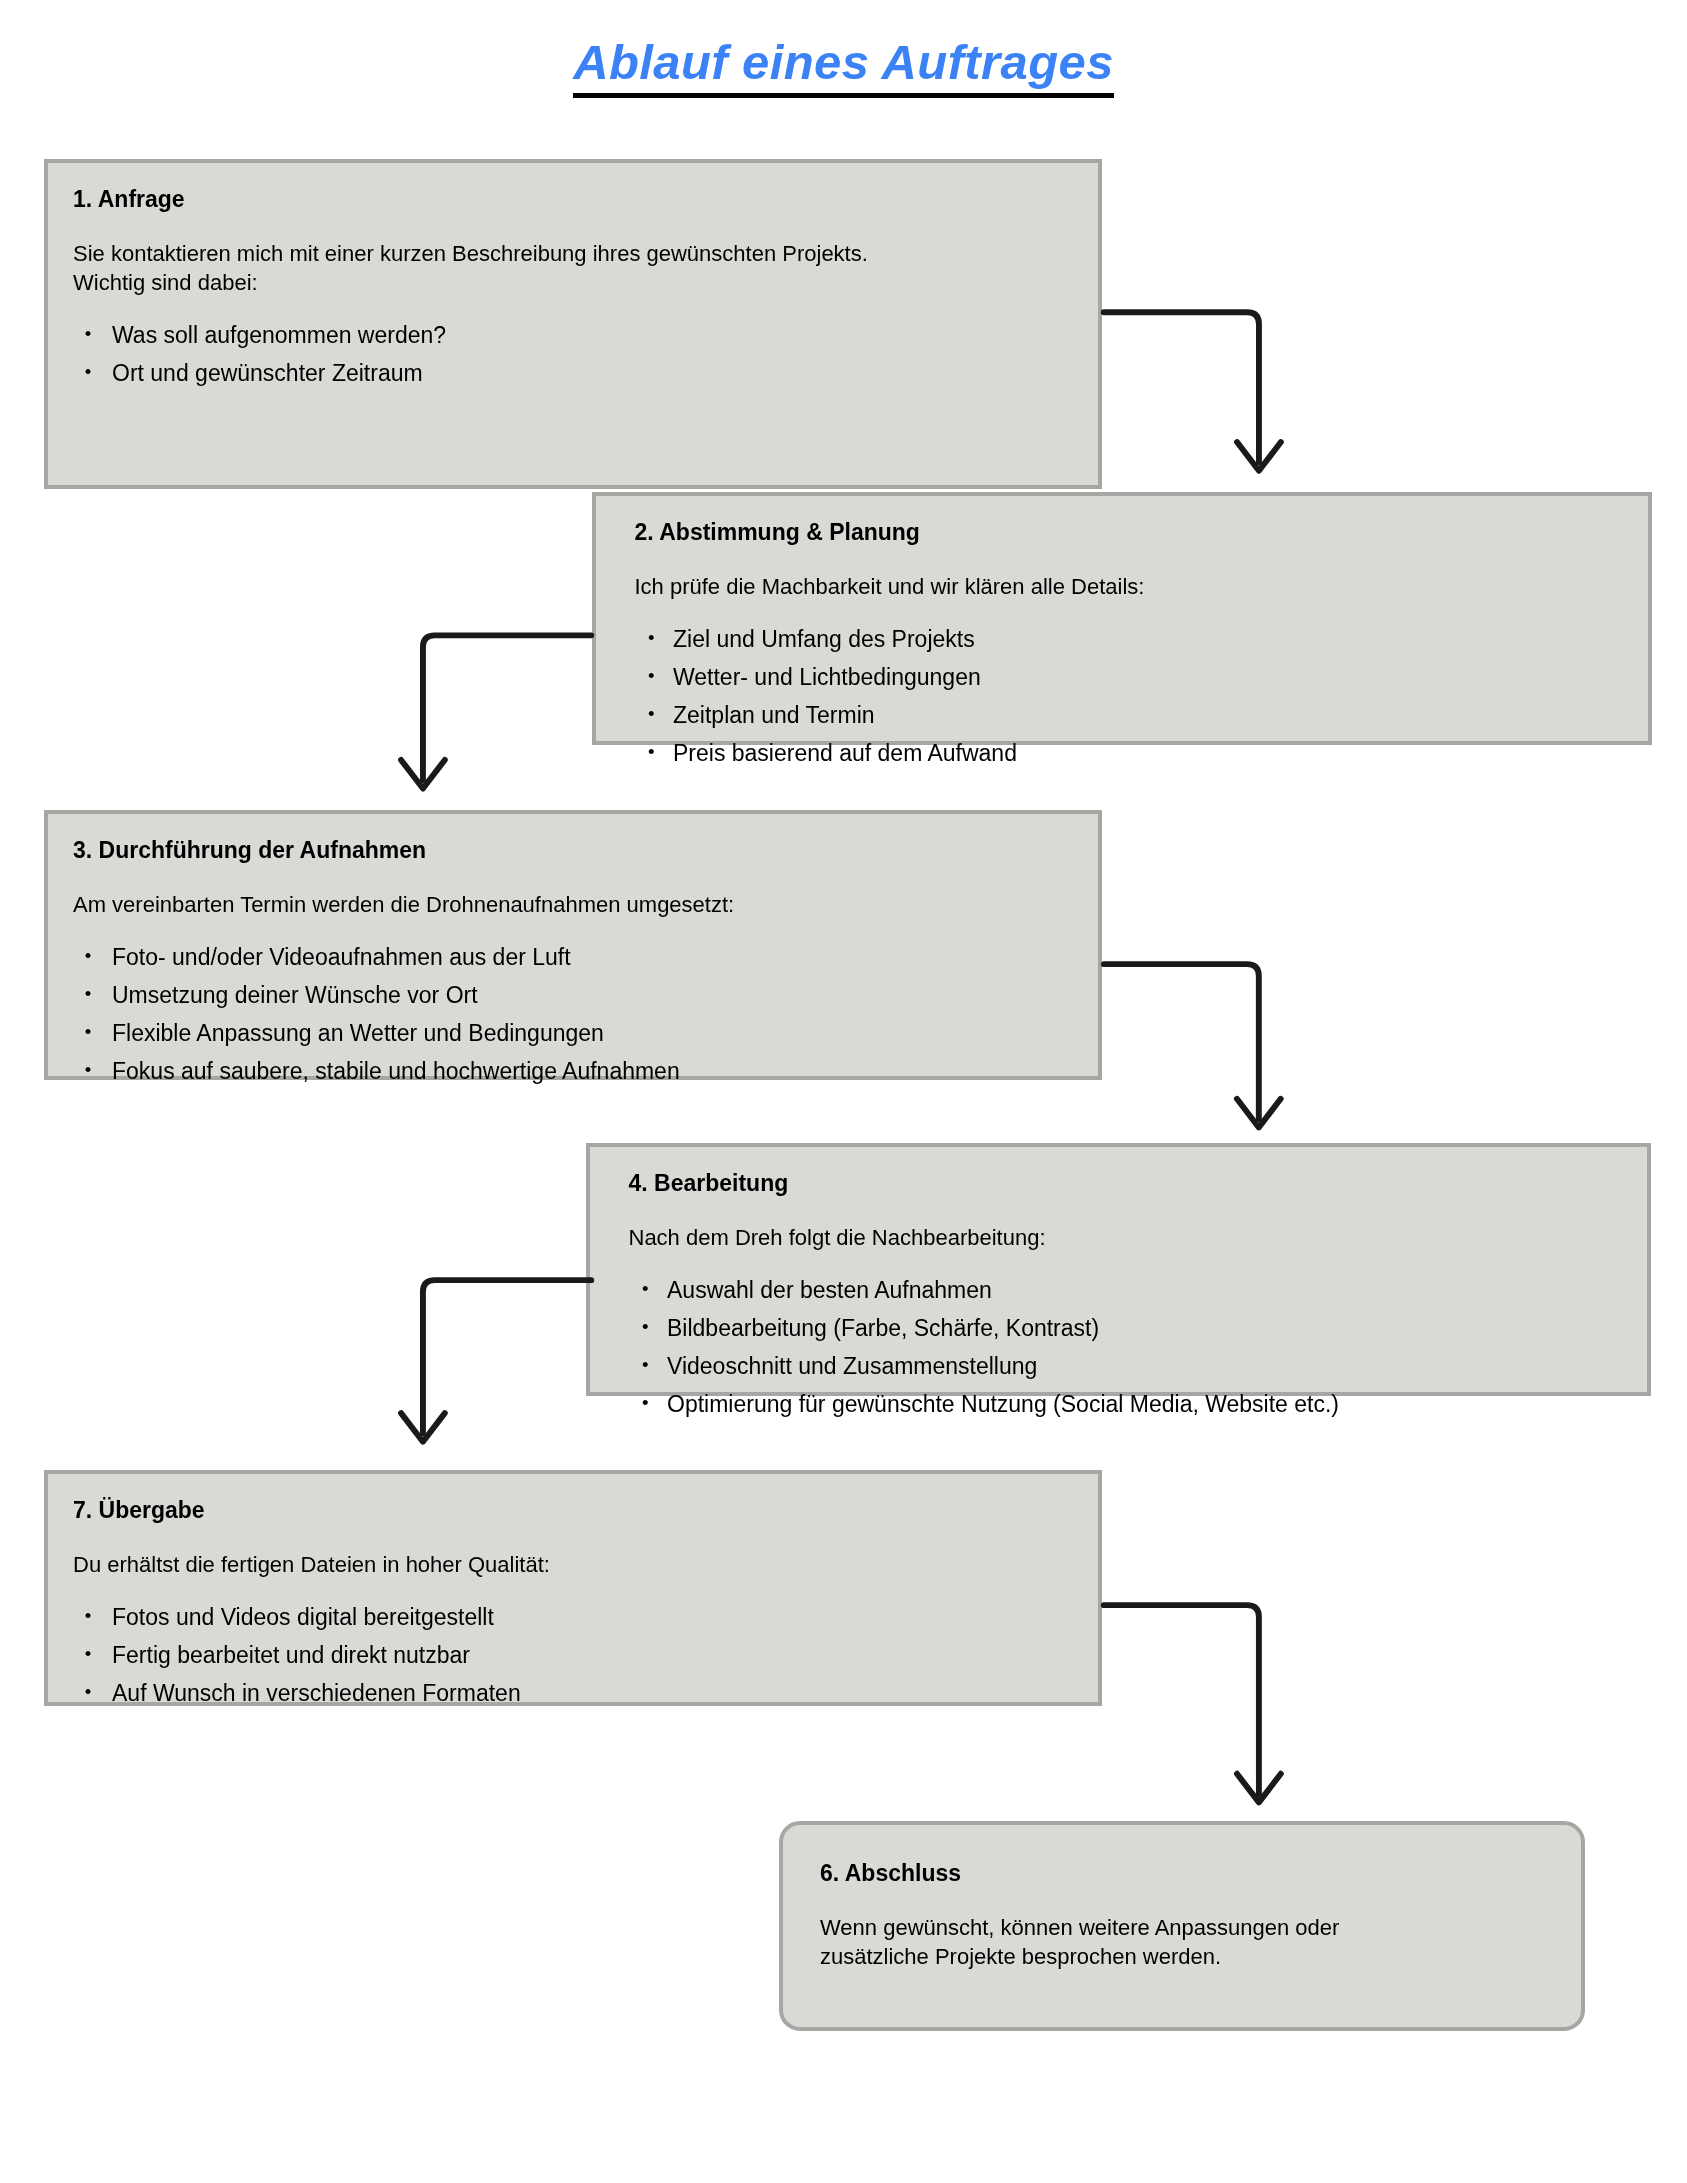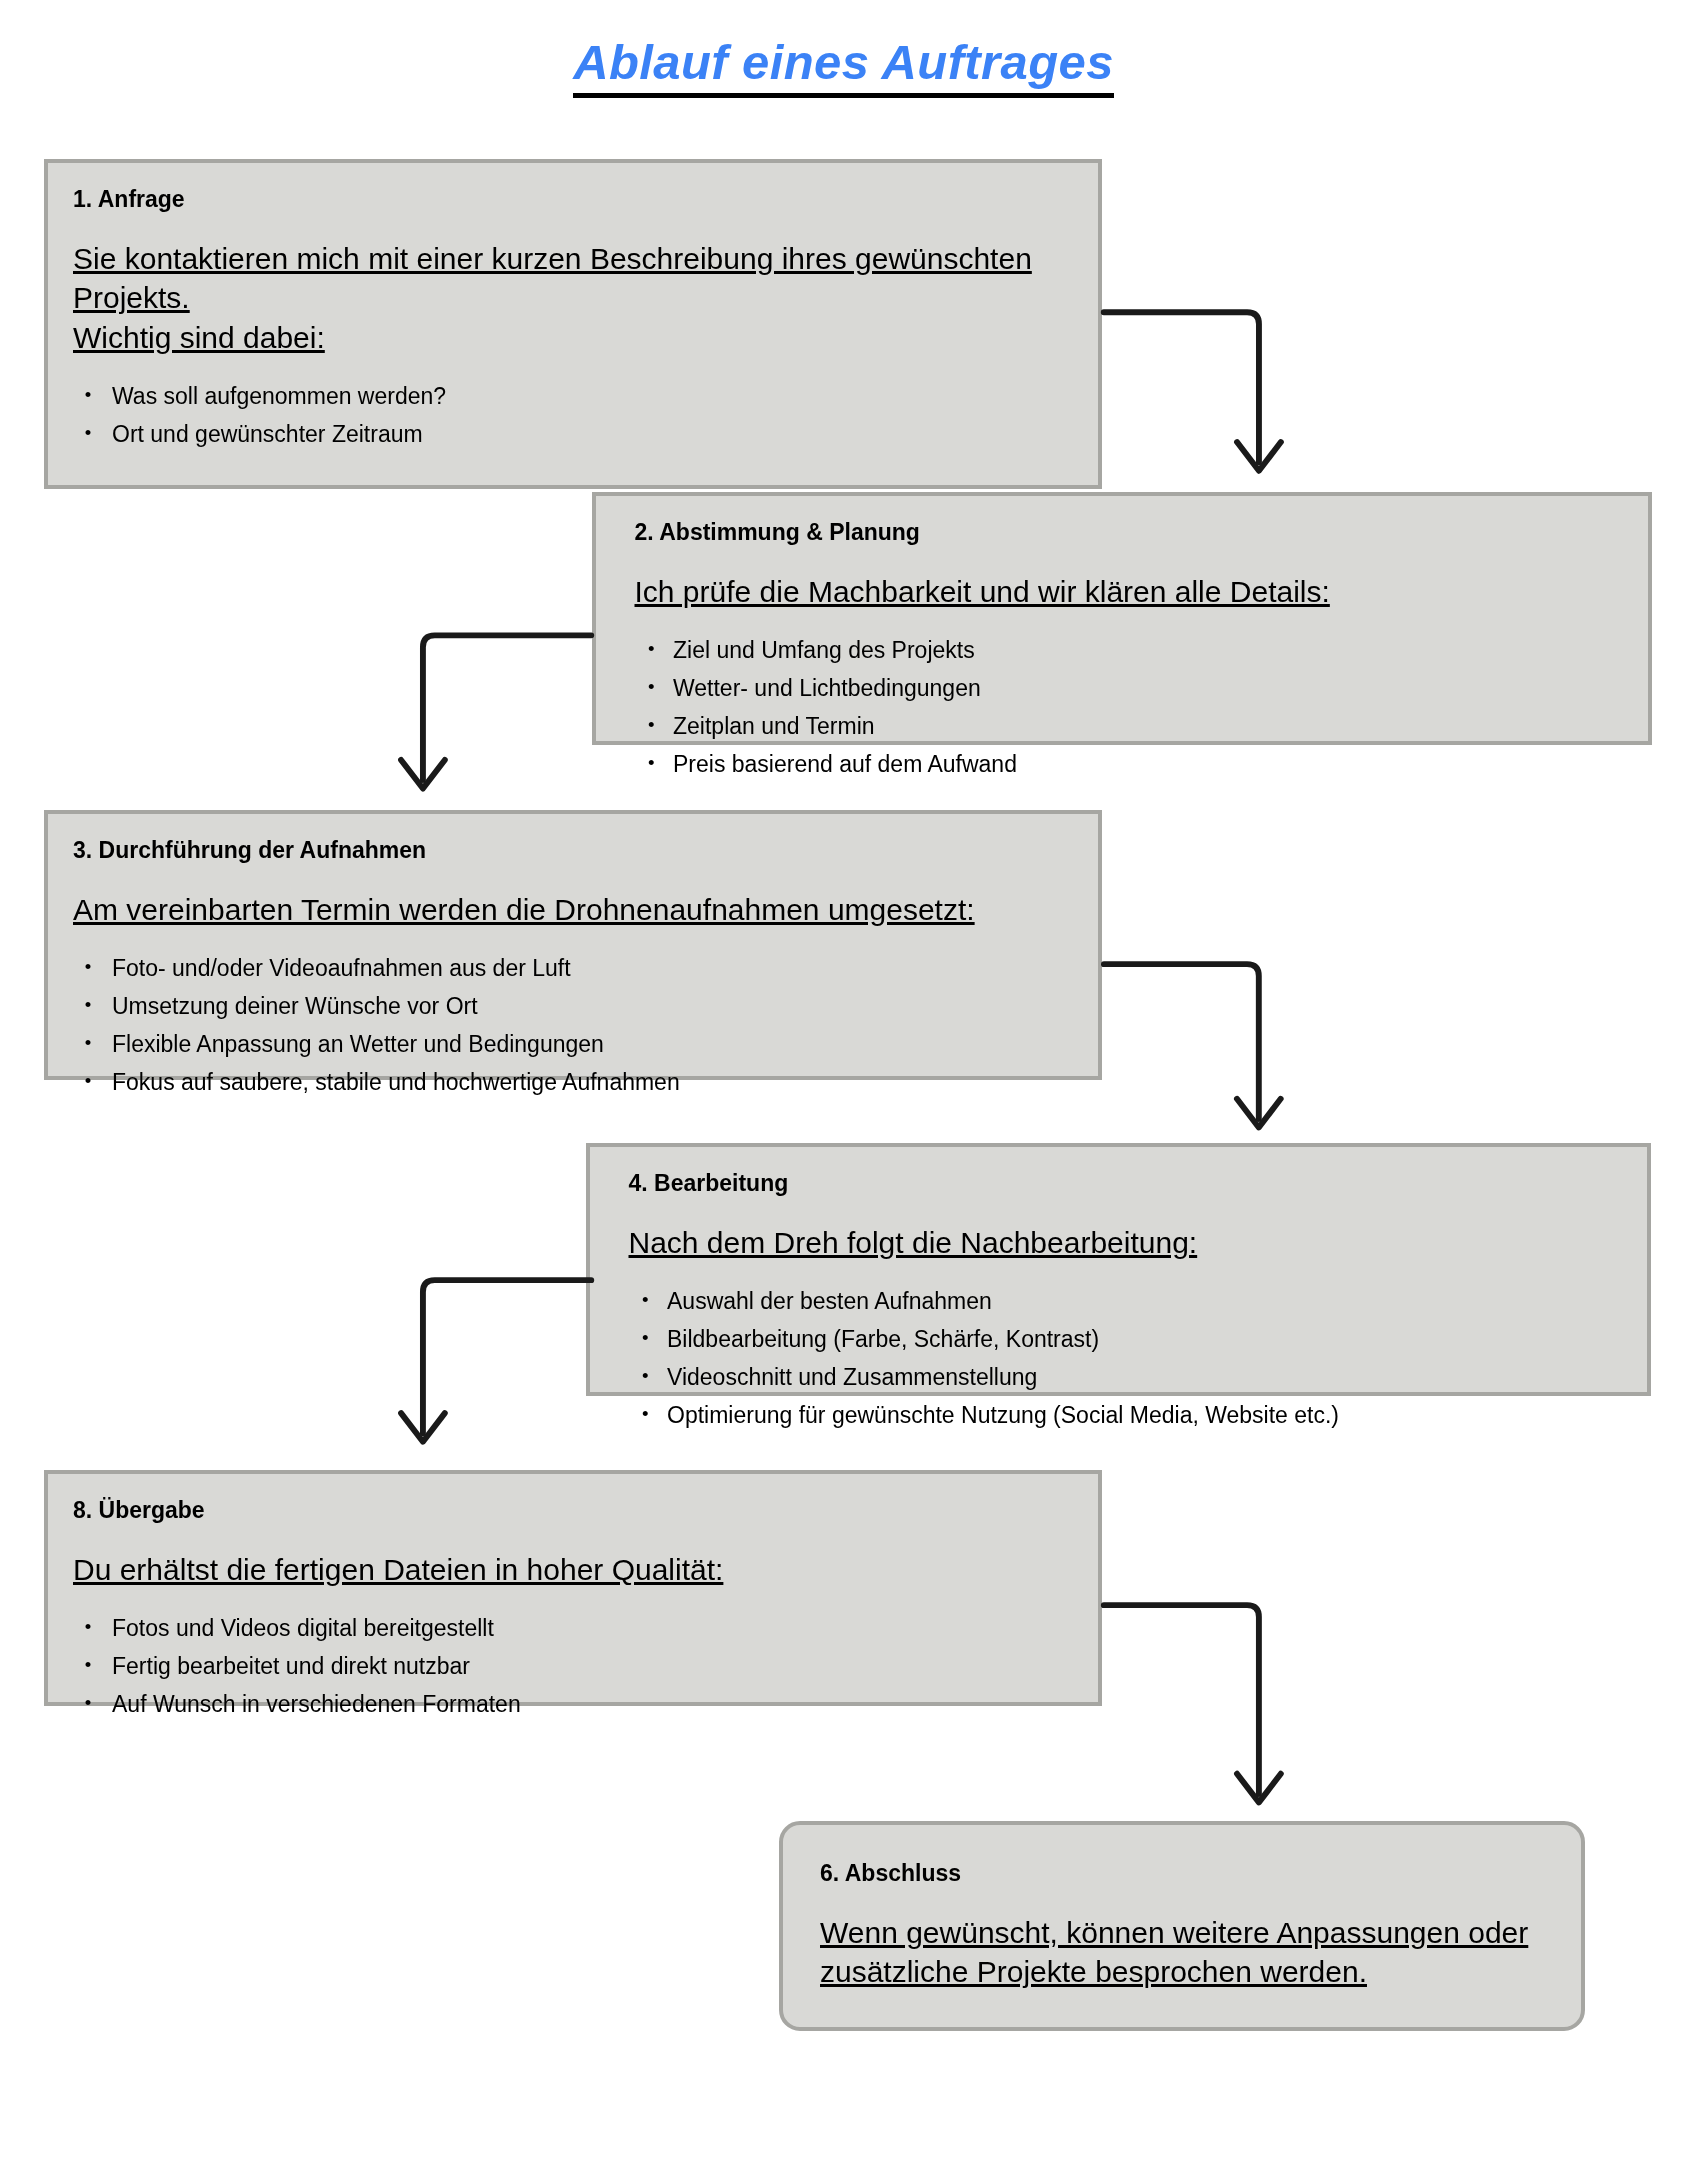--- a/index.html
+++ b/index.html
@@ -47,26 +47,25 @@
     border: 4.2px solid #a6a6a2;
     padding: 22px 25px 20px 25px;
   }
   .box-title {
     font-size: 23px;
     font-weight: bold;
     line-height: 1.25;
     margin: 0 0 25px 0;
   }
   .box-intro {
-    font-size: 30px;
+    font-size: 22px;
     font-weight: normal;
     line-height: 1.32;
     margin: 0 0 23.6px 0;
     white-space: pre-line;
-    text-decoration: underline;
   }
   .box-intro.no-gap { margin-bottom: 16px; }
   .bullets {
     list-style: none;
     margin: 0;
     padding: 0;
   }
   .bullets li {
     font-size: 23px;
     line-height: 1.32;
@@ -169,21 +168,21 @@
       <li>Optimierung für gewünschte Nutzung (Social Media, Website etc.)</li>
     </ul>
   </div>
 
   <svg class="connector" style="left:396px; top:1265px; width:202px; height:202px;" viewBox="0 0 240 240">
     <path d="M 232 18 L 46 18 Q 32 18 32 32 L 32 200"></path>
     <path d="M 6 176 L 32 210 L 58 176"></path>
   </svg>
 
   <div class="flow-box" style="left:44px; top:1470px; width:1058px; height:236px;">
-    <div class="box-title">8. Übergabe</div>
+    <div class="box-title">7. Übergabe</div>
     <div class="box-intro">Du erhältst die fertigen Dateien in hoher Qualität:</div>
     <ul class="bullets">
       <li>Fotos und Videos digital bereitgestellt</li>
       <li>Fertig bearbeitet und direkt nutzbar</li>
       <li>Auf Wunsch in verschiedenen Formaten</li>
     </ul>
   </div>
 
   <svg class="connector" style="left:1097px; top:1590px; width:194px; height:236px;" viewBox="0 0 230 280">
     <path d="M 8 18 L 178 18 Q 192 18 192 32 L 192 242"></path>

